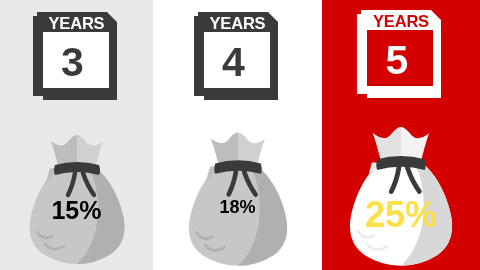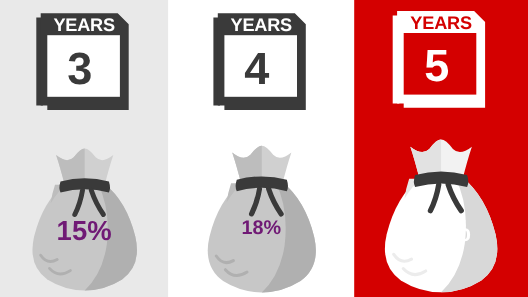--- a/index.html
+++ b/index.html
@@ -92,22 +92,22 @@
     position: absolute;
     left: 0; right: 0;
     top: 52%;
     text-align: center;
     font-size: 25px;
     font-weight: bold;
     line-height: 1;
     font-family: "Liberation Sans", sans-serif;
   }
   .panel-2 .bag-pct { font-size: 18px; top: 52%; }
-  .panel-3 .bag-pct { font-size: 27px; top: 53%; color: #ffffff; }
-  .panel-1 .bag-pct, .panel-2 .bag-pct { color: #701a75; }
+  .panel-3 .bag-pct { font-size: 36px; top: 53%; color: #fde047; }
+  .panel-1 .bag-pct, .panel-2 .bag-pct { color: #000000; }
 </style>
 </head>
 <body>
 
 <div id="infographic">
 
   <div class="panel panel-1">
 
     <div class="calendar-wrap dark">
       <svg class="cal-svg" viewBox="0 0 96 96">

